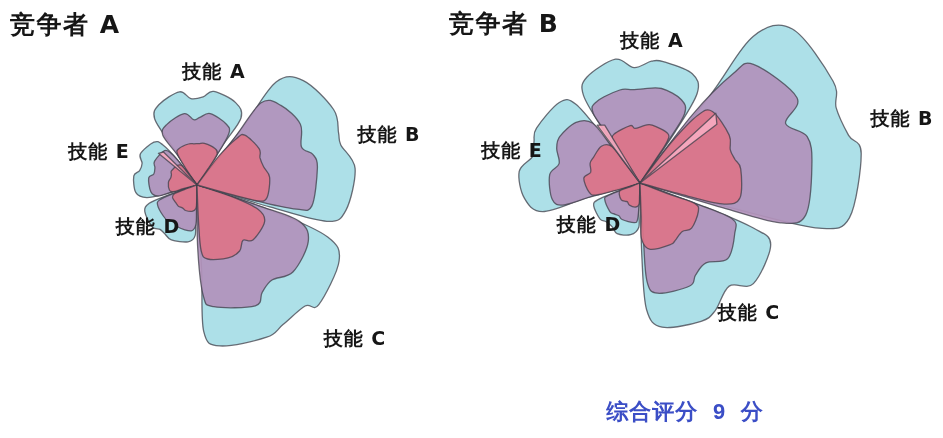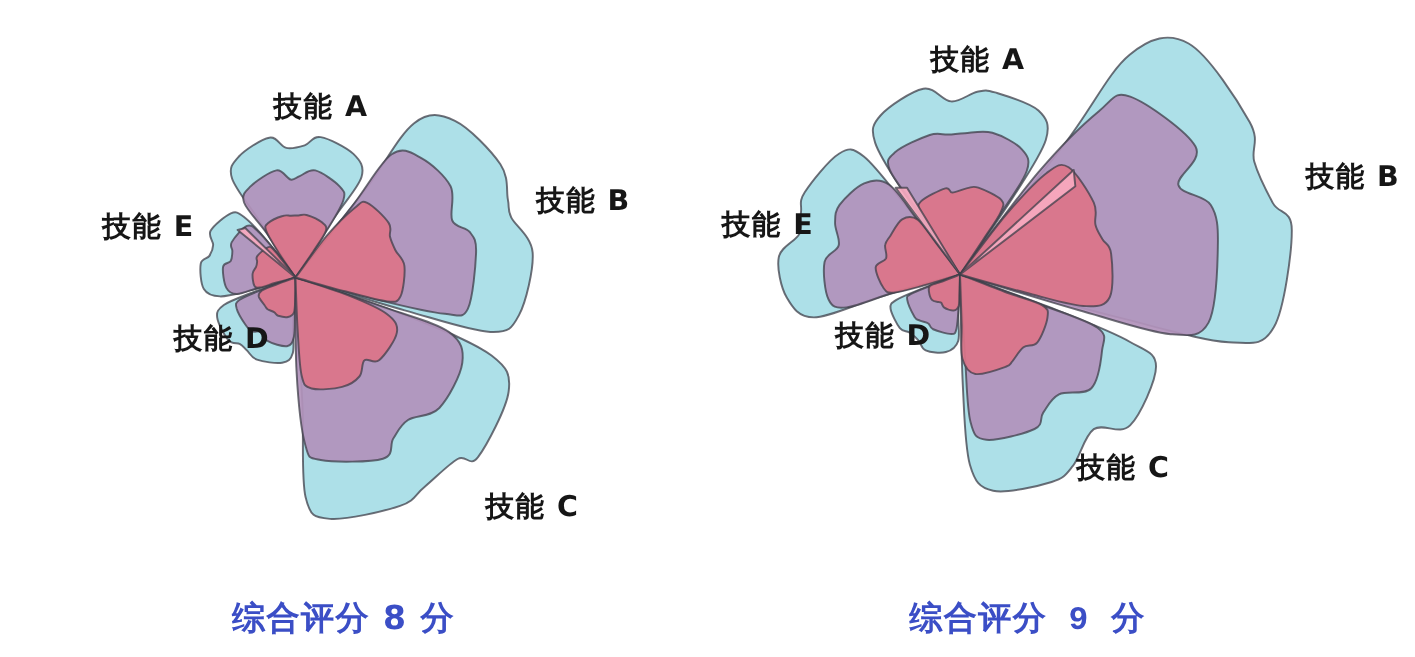--- a/index.html
+++ b/index.html
@@ -23,21 +23,23 @@
   .skill-label{
     font-family:"DejaVu Sans",sans-serif;font-size:19px;font-weight:600;
     fill:#161616;letter-spacing:1px;
   }
 </style>
 </head>
 <body>
 
 <div class="fig">
 
+  <div class="chart-title title-a">竞争者 A</div>
 
+  <div class="chart-title title-b">竞争者 B</div>
 
   <svg id="petal-canvas" class="petals" width="943" height="438" viewBox="0 0 943 438">
       <path d="M 197.0 185.0 C 193.0 178.8, 180.3 158.9, 173.3 147.9 C 166.2 136.9, 157.1 126.3, 154.7 119.0 C 152.4 111.8, 154.9 109.1, 159.1 104.5 C 163.2 100.0, 174.2 92.8, 179.5 91.8 C 184.8 90.8, 186.9 97.7, 190.9 98.6 C 194.8 99.4, 199.2 98.1, 203.1 96.9 C 206.9 95.7, 208.4 90.4, 213.8 91.4 C 219.2 92.3, 231.0 98.2, 235.6 102.6 C 240.1 107.0, 243.1 110.9, 241.0 118.0 C 238.8 125.2, 229.8 134.5, 222.5 145.7 C 215.2 156.9, 201.3 178.5, 197.0 185.0 Z" fill="#a7dee6" fill-opacity="0.93" stroke="#3f3f4a" stroke-width="1.3" stroke-opacity="0.75" stroke-linejoin="round"></path>
       <path d="M 197.0 185.0 C 193.9 180.2, 184.1 164.7, 178.4 156.3 C 172.7 148.0, 164.6 140.3, 162.7 135.0 C 160.9 129.6, 163.6 127.7, 167.2 124.1 C 170.8 120.6, 179.9 114.3, 184.3 113.6 C 188.7 112.9, 191.1 119.1, 193.7 119.7 C 196.3 120.3, 197.1 118.4, 199.8 117.4 C 202.6 116.4, 205.8 112.5, 210.2 113.6 C 214.6 114.7, 223.3 120.9, 226.4 124.2 C 229.5 127.6, 230.5 128.3, 228.8 133.8 C 227.0 139.2, 221.1 148.4, 215.8 156.9 C 210.5 165.5, 200.1 180.3, 197.0 185.0 Z" fill="#b292bb" fill-opacity="0.93" stroke="#3f3f4a" stroke-width="1.3" stroke-opacity="0.75" stroke-linejoin="round"></path>
       <path d="M 197.0 185.0 C 195.1 182.2, 188.9 173.5, 185.6 168.3 C 182.4 163.1, 178.5 156.9, 177.4 153.7 C 176.3 150.4, 177.0 150.3, 178.8 148.7 C 180.6 147.1, 185.8 144.8, 188.4 144.0 C 190.9 143.1, 192.1 143.8, 193.9 143.8 C 195.7 143.7, 197.2 143.7, 199.0 143.6 C 200.7 143.6, 201.8 142.6, 204.4 143.3 C 207.1 144.1, 212.5 146.4, 214.6 148.2 C 216.7 150.0, 218.2 150.7, 217.2 154.0 C 216.2 157.2, 212.0 162.7, 208.7 167.9 C 205.3 173.0, 198.9 182.1, 197.0 185.0 Z" fill="#dc7489" fill-opacity="0.93" stroke="#3f3f4a" stroke-width="1.3" stroke-opacity="0.75" stroke-linejoin="round"></path>
       <path d="M 197.0 185.0 C 192.1 186.4, 175.9 191.3, 167.5 193.4 C 159.1 195.5, 152.1 197.7, 146.8 197.6 C 141.5 197.5, 138.1 196.4, 135.9 192.7 C 133.7 189.1, 133.2 179.6, 133.8 175.9 C 134.4 172.3, 138.2 172.7, 139.6 170.6 C 141.0 168.4, 142.0 166.1, 142.1 163.3 C 142.2 160.5, 138.5 157.3, 140.4 153.8 C 142.4 150.3, 150.2 143.8, 153.9 142.2 C 157.6 140.7, 158.7 141.7, 162.7 144.7 C 166.6 147.7, 172.0 153.4, 177.7 160.2 C 183.4 166.9, 193.8 180.9, 197.0 185.0 Z" fill="#a7dee6" fill-opacity="0.93" stroke="#3f3f4a" stroke-width="1.3" stroke-opacity="0.75" stroke-linejoin="round"></path>
       <path d="M 197.0 185.0 C 193.2 186.0, 180.5 189.3, 174.1 191.2 C 167.6 193.0, 162.0 195.9, 158.1 196.0 C 154.3 196.1, 152.5 194.9, 150.9 191.9 C 149.3 188.9, 148.2 180.8, 148.7 177.9 C 149.2 174.9, 152.7 175.8, 153.8 174.0 C 154.8 172.3, 154.8 169.6, 154.9 167.5 C 155.0 165.4, 152.9 164.3, 154.5 161.4 C 156.1 158.6, 161.6 151.9, 164.6 150.6 C 167.5 149.4, 169.0 151.6, 171.9 154.1 C 174.9 156.7, 178.1 160.7, 182.3 165.8 C 186.5 171.0, 194.6 181.8, 197.0 185.0 Z" fill="#b292bb" fill-opacity="0.93" stroke="#3f3f4a" stroke-width="1.3" stroke-opacity="0.75" stroke-linejoin="round"></path>
       <path d="M 197.0 185.0 C 194.7 185.6, 187.2 187.6, 183.2 188.7 C 179.2 189.9, 175.5 191.5, 173.2 191.7 C 170.9 192.0, 170.3 191.8, 169.5 190.3 C 168.7 188.7, 168.2 184.5, 168.4 182.5 C 168.6 180.4, 170.2 179.3, 170.7 177.9 C 171.3 176.6, 171.3 175.6, 171.4 174.4 C 171.5 173.2, 170.4 172.4, 171.4 170.9 C 172.4 169.4, 175.9 166.3, 177.6 165.4 C 179.3 164.5, 179.7 164.1, 181.6 165.6 C 183.4 167.1, 186.1 171.0, 188.7 174.2 C 191.2 177.4, 195.6 183.2, 197.0 185.0 Z" fill="#dc7489" fill-opacity="0.93" stroke="#3f3f4a" stroke-width="1.3" stroke-opacity="0.75" stroke-linejoin="round"></path>
       <path d="M 197.0 185.0 C 196.7 190.0, 195.7 206.8, 195.4 215.2 C 195.1 223.6, 196.4 231.0, 195.2 235.4 C 194.0 239.8, 192.1 241.1, 188.1 241.8 C 184.1 242.5, 175.2 241.2, 171.3 239.8 C 167.4 238.4, 166.4 235.2, 164.5 233.5 C 162.6 231.8, 162.0 230.5, 160.0 229.4 C 158.0 228.3, 154.8 229.8, 152.3 226.8 C 149.8 223.9, 145.3 215.6, 144.8 211.7 C 144.2 207.8, 145.4 206.1, 149.2 203.3 C 153.1 200.6, 160.1 198.2, 168.0 195.1 C 176.0 192.1, 192.2 186.7, 197.0 185.0 Z" fill="#a7dee6" fill-opacity="0.93" stroke="#3f3f4a" stroke-width="1.3" stroke-opacity="0.75" stroke-linejoin="round"></path>
       <path d="M 197.0 185.0 C 196.9 188.9, 196.8 202.0, 196.6 208.6 C 196.4 215.2, 196.8 220.9, 195.9 224.6 C 195.0 228.3, 194.2 230.3, 191.3 230.8 C 188.4 231.2, 181.2 229.0, 178.3 227.3 C 175.5 225.7, 175.8 222.2, 174.1 221.1 C 172.3 220.1, 169.8 221.8, 168.0 221.0 C 166.2 220.1, 165.0 218.5, 163.3 216.0 C 161.6 213.5, 158.5 208.5, 157.8 205.8 C 157.2 203.1, 156.5 202.2, 159.5 200.0 C 162.5 197.9, 169.6 195.2, 175.8 192.7 C 182.1 190.2, 193.5 186.3, 197.0 185.0 Z" fill="#b292bb" fill-opacity="0.93" stroke="#3f3f4a" stroke-width="1.3" stroke-opacity="0.75" stroke-linejoin="round"></path>
@@ -71,17 +73,16 @@
       <path d="M 640.0 183.0 C 645.2 176.3, 661.6 153.8, 671.2 142.5 C 680.9 131.3, 690.9 120.5, 697.8 115.3 C 704.7 110.1, 707.2 108.2, 712.4 111.5 C 717.6 114.8, 726.2 128.7, 729.2 135.1 C 732.1 141.4, 729.3 145.7, 730.3 149.8 C 731.2 153.8, 733.3 156.3, 735.0 159.5 C 736.8 162.7, 739.9 162.5, 740.7 168.9 C 741.6 175.3, 742.7 192.1, 739.9 198.0 C 737.1 203.9, 732.7 204.4, 724.1 204.1 C 715.5 203.9, 702.3 199.9, 688.3 196.3 C 674.3 192.8, 648.0 185.2, 640.0 183.0 Z" fill="#dc7489" fill-opacity="0.93" stroke="#3f3f4a" stroke-width="1.3" stroke-opacity="0.75" stroke-linejoin="round"></path>
       <path d="M 640 183 L 715.8 113.3 L 716.9 124.2 Z" fill="#f6aabf" fill-opacity="0.93" stroke="#3f3f4a" stroke-width="1.3" stroke-opacity="0.75" stroke-linejoin="round"></path>
       <path d="M 640 183 L 597.1 125.2 L 604.7 125.2 Z" fill="#f6aabf" fill-opacity="0.93" stroke="#3f3f4a" stroke-width="1.3" stroke-opacity="0.75" stroke-linejoin="round"></path>
       <text x="652" y="40" text-anchor="middle" dominant-baseline="central" class="skill-label">技能 A</text>
       <text x="902" y="118" text-anchor="middle" dominant-baseline="central" class="skill-label">技能 B</text>
       <text x="749" y="312" text-anchor="middle" dominant-baseline="central" class="skill-label">技能 C</text>
       <text x="589" y="224" text-anchor="middle" dominant-baseline="central" class="skill-label">技能 D</text>
       <text x="512" y="150" text-anchor="middle" dominant-baseline="central" class="skill-label">技能 E</text>
     </svg>
 
-  <div class="caption caption-a" style="color: rgb(59, 78, 198);">综合评分 8 分</div>
 
   <div class="caption caption-b" style="color: rgb(59, 78, 198);">综合评分 9 分</div>
 
 </div>
 
 </body></html>

